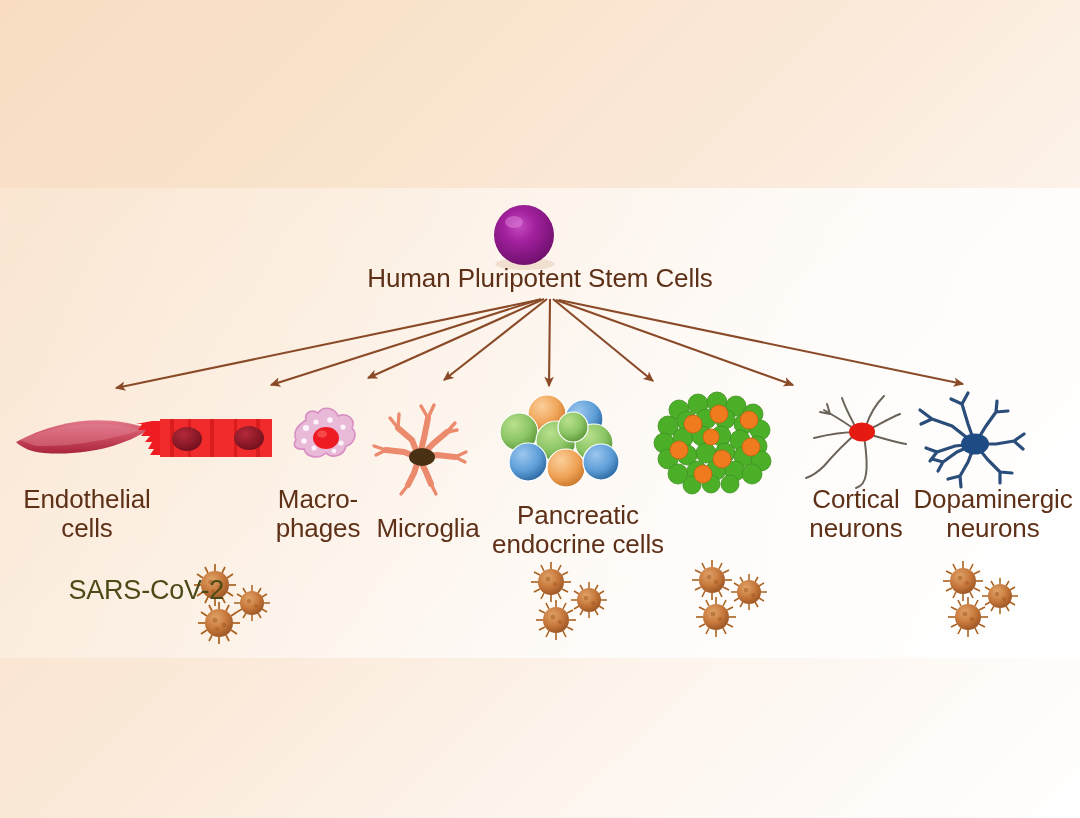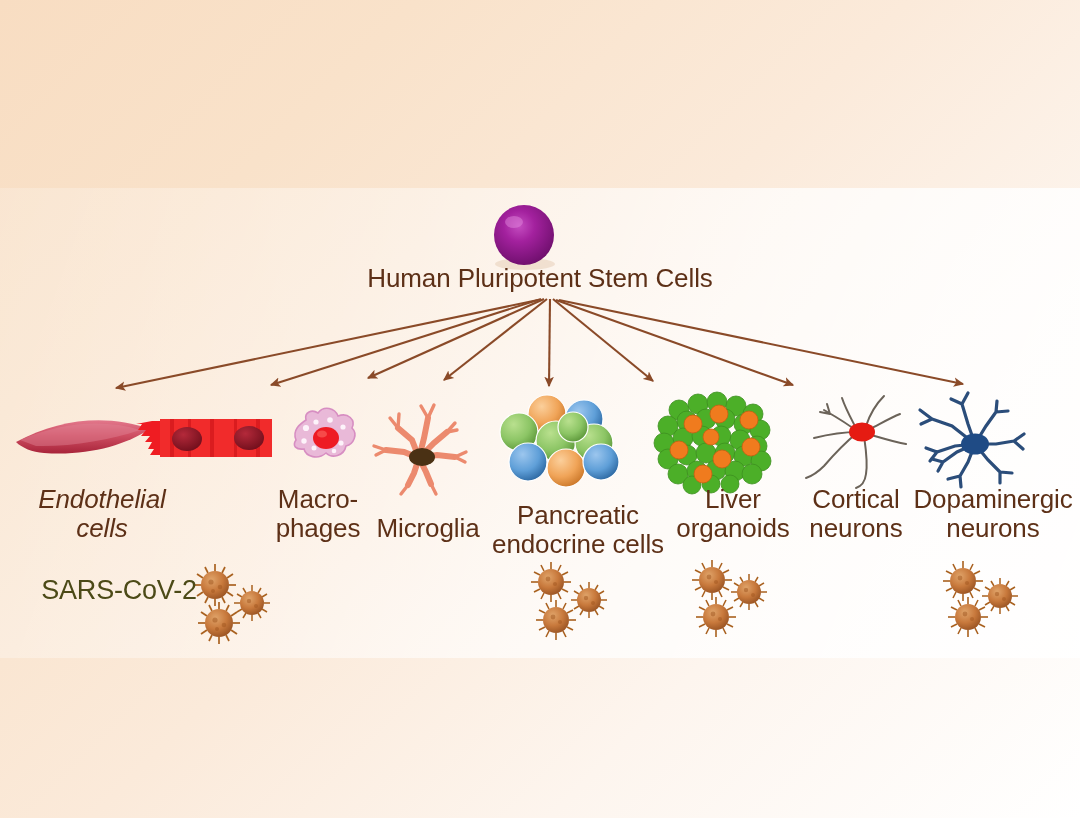--- a/index.html
+++ b/index.html
@@ -25,21 +25,21 @@
 
   .lbl{
     position:absolute;text-align:center;
     color:#5d3017;
     font-size:26px;line-height:29px;
     letter-spacing:-0.1px;
     white-space:pre-line;
   }
   #sarsLabel{
     position:absolute;left:14px;top:575px;width:210px;
-    color:#4c4a17;font-size:27px;line-height:30px;text-align:center;
+    color:#4c4a17;font-size:27px;line-height:30px;text-align:right;
     letter-spacing:-0.2px;
   }
 </style>
 </head>
 <body>
 
 <div id="stage">
   <div id="panel"></div>
 
   <svg id="svgLayer" viewBox="0 0 1080 818">
@@ -510,29 +510,28 @@
         <g fill="#a0561f" opacity="0.5">
             <circle cx="-3" cy="-3" r="2.4"></circle>
             <circle cx="4" cy="2" r="2.1"></circle>
           </g>
       </g>
     </g>
   </svg>
 
   <div class="lbl" id="figTitle" style="left:340px;top:264px;width:400px;">Human Pluripotent Stem Cells</div>
 
-  <div class="lbl" style="left:22px;top:485px;width:160px;font-style:italic;"><span>Endothelial</span><br><span>cells</span></div>
+  <div class="lbl" style="left:7px;top:485px;width:160px;"><span>Endothelial</span><br><span>cells</span></div>
 
 
   <div class="lbl" style="left:266px;top:485px;width:104px;"><span>Macro-</span><br><span>phages</span></div>
 
   <div class="lbl" style="left:366px;top:514px;width:124px;"><span>Microglia</span></div>
 
   <div class="lbl" style="left:480px;top:485px;width:196px;margin-top:16px;"><span>Pancreatic</span><br><span>endocrine cells</span></div>
 
-  <div class="lbl" style="left:668px;top:485px;width:130px;"><span>Liver</span><br><span>organoids</span></div>
 
   <div class="lbl" style="left:800px;top:485px;width:112px;"><span>Cortical</span><br><span>neurons</span></div>
 
   <div class="lbl" style="left:907px;top:485px;width:172px;"><span>Dopaminergic</span><br><span>neurons</span></div>
 
   <div id="sarsLabel">SARS-CoV-2</div>
 </div>
 
 </body></html>

